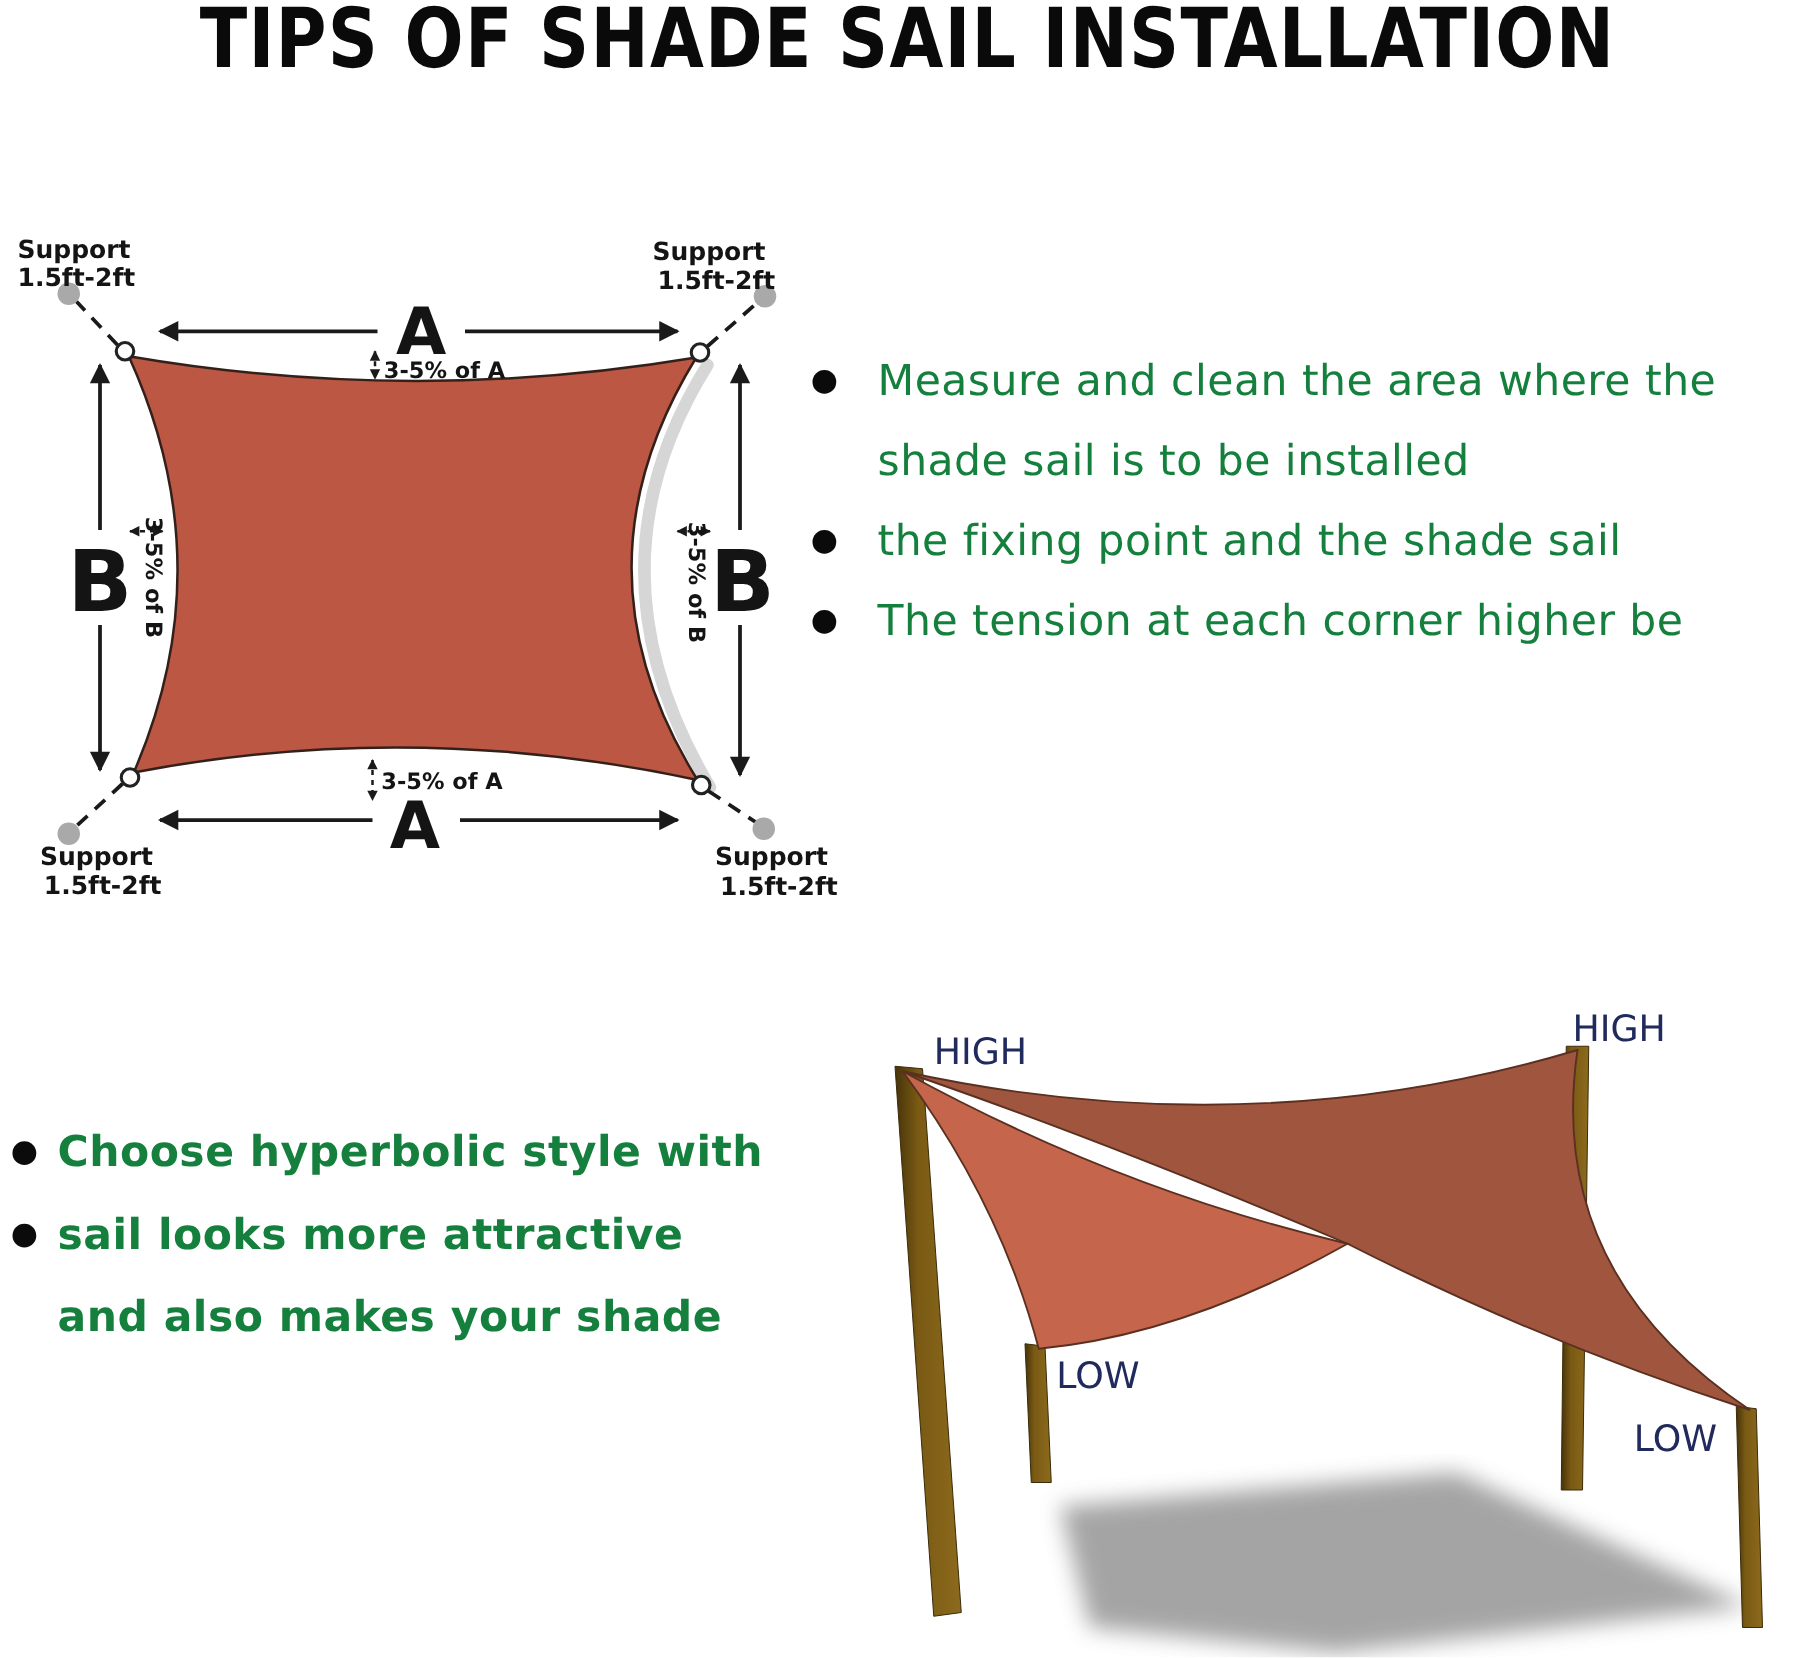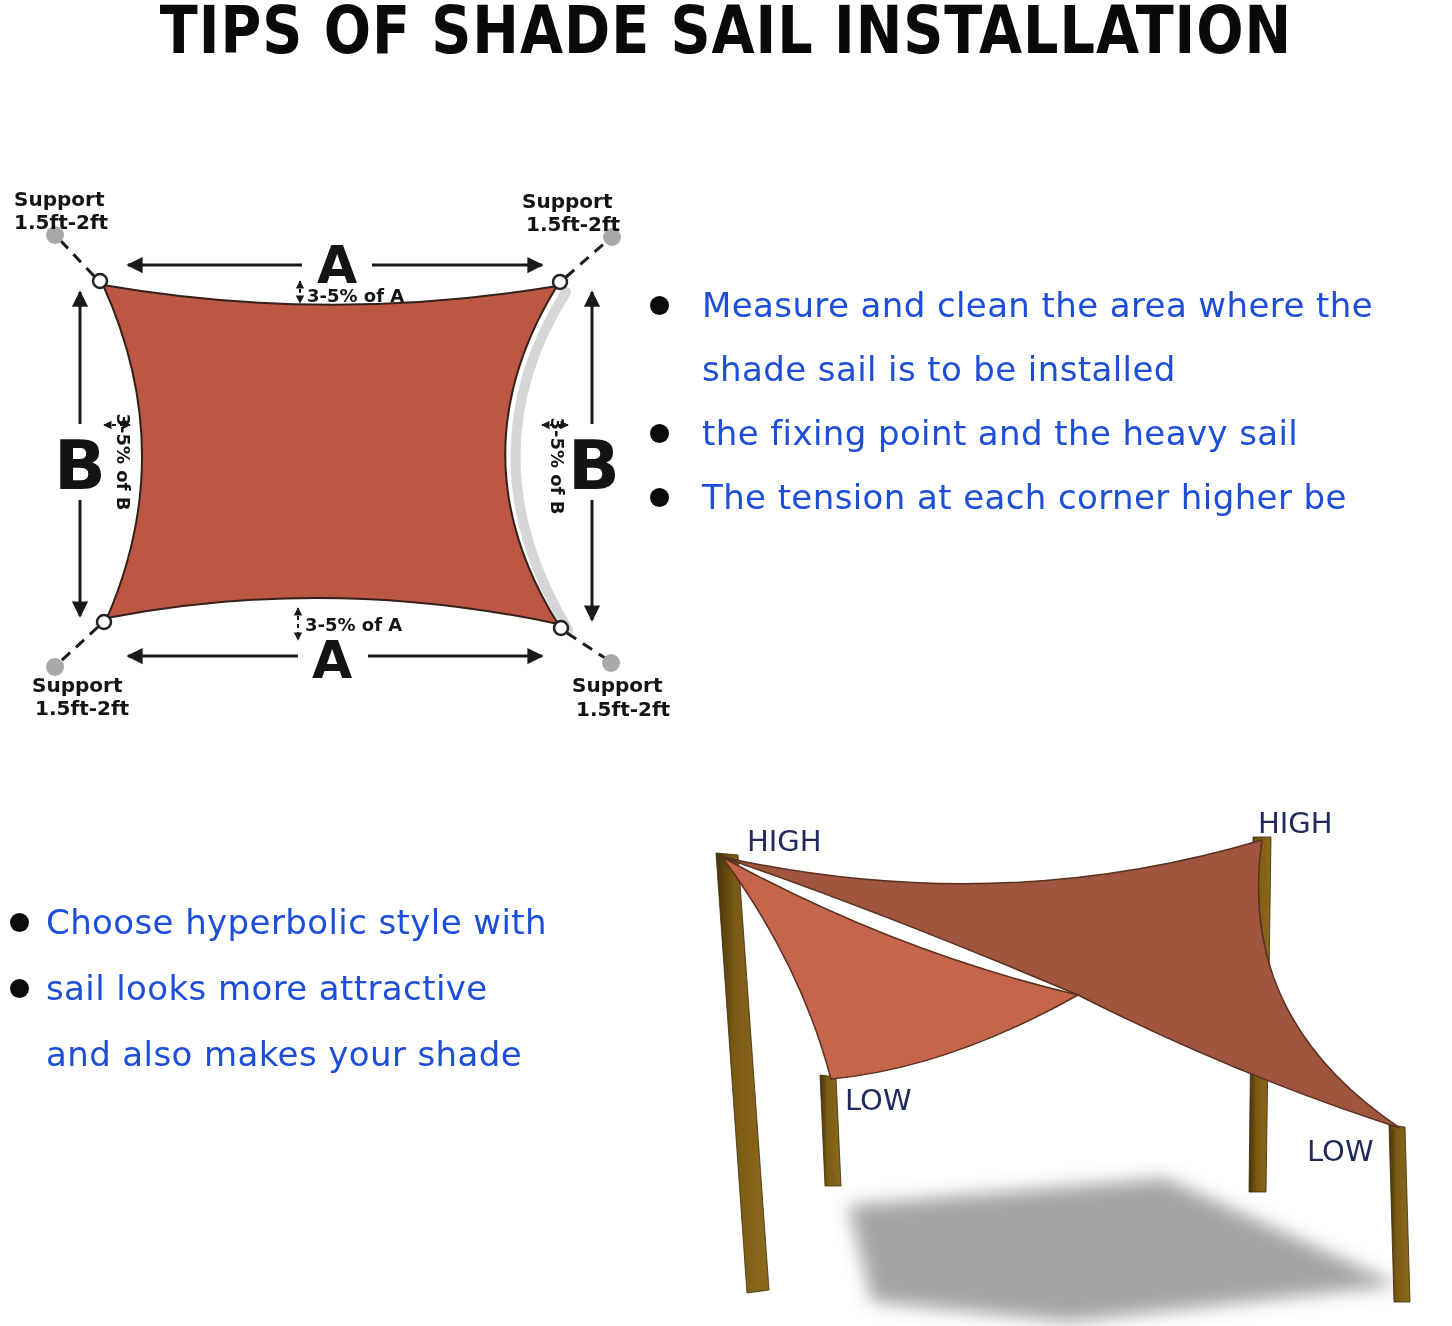--- a/index.html
+++ b/index.html
@@ -2,27 +2,27 @@
 <html><head>
 <meta charset="utf-8">
 <style>
   html,body{margin:0;padding:0;background:#ffffff;}
   .canvas{position:relative;width:1452px;height:1326px;background:#ffffff;overflow:hidden;
           font-family:"DejaVu Sans","Liberation Sans",sans-serif;color:#141414;}
   .art{position:absolute;left:0;top:0;}
   .page-title{position:absolute;left:0;top:-4px;width:1452px;text-align:center;
               font-size:58px;font-weight:800;letter-spacing:1px;color:#0a0a0a;
               transform:scale(0.96,1.14);transform-origin:50% 30px;white-space:nowrap;}
-  .tips{position:absolute;font-size:34px;color:#1d4ed8;letter-spacing:0.4px;}
+  .tips{position:absolute;font-size:34px;color:#15803d;letter-spacing:0.4px;}
   .tips-right{left:648px;top:273px;}
   .tips-left{left:10px;top:889px;}
   .tip{position:relative;padding-left:54px;}
   .tips-left .tip{padding-left:36px;}
   .tip-line{height:64px;display:flex;align-items:center;white-space:nowrap;}
-  .tips-left .tip-line{height:66px;}
+  .tips-left .tip-line{height:66px;font-weight:bold;}
   .dot{position:absolute;left:2px;top:23px;width:19px;height:19px;border-radius:50%;background:#0b0b0b;}
   .tips-left .dot{left:0;top:24px;}
   
   .lbl{font-family:"DejaVu Sans",sans-serif;font-size:20px;font-weight:bold;fill:#141414;}
   .bigA{font-family:"DejaVu Sans",sans-serif;font-size:52px;font-weight:bold;fill:#141414;}
   .bigB{font-family:"DejaVu Sans",sans-serif;font-size:68px;font-weight:bold;fill:#141414;}
   .sag{font-family:"DejaVu Sans",sans-serif;font-size:18px;font-weight:bold;fill:#141414;}
   .hl{font-family:"DejaVu Sans",sans-serif;font-size:29px;fill:#202a5c;}
 </style>
 </head>
@@ -119,21 +119,21 @@
   <div class="page-title">TIPS OF SHADE SAIL INSTALLATION</div>
 
   <div class="tips tips-right">
     <div class="tip">
       <span class="dot"></span>
       <div class="tip-line">Measure and clean the area where the</div>
       <div class="tip-line">shade sail is to be installed</div>
     </div>
     <div class="tip">
       <span class="dot"></span>
-      <div class="tip-line">the fixing point and the heavy sail</div>
+      <div class="tip-line">the fixing point and the shade sail</div>
     </div>
     <div class="tip">
       <span class="dot"></span>
       <div class="tip-line">The tension at each corner higher be</div>
     </div>
   </div>
 
   <div class="tips tips-left">
     <div class="tip">
       <span class="dot"></span>

